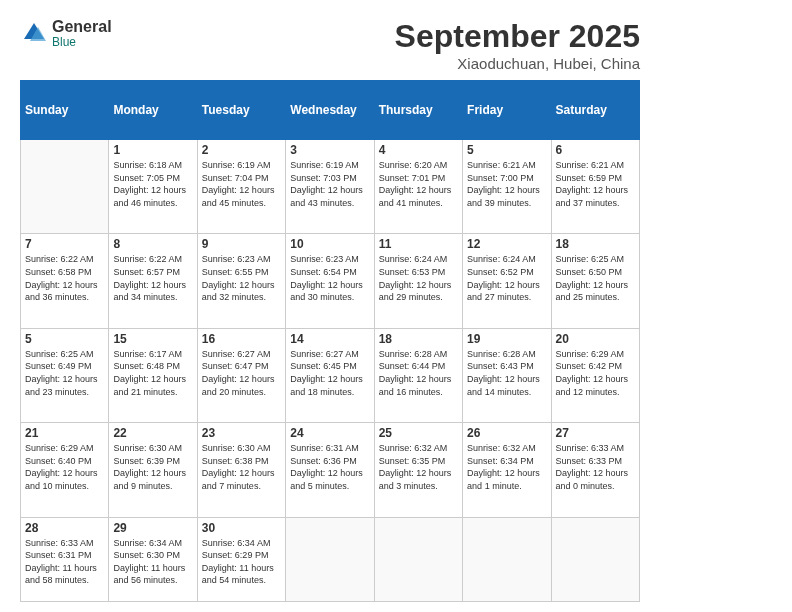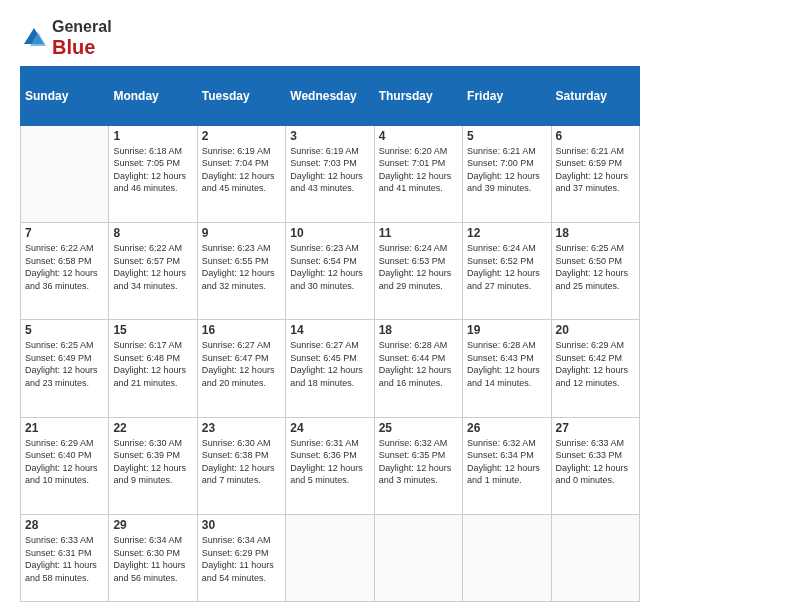--- a/index.html
+++ b/index.html
@@ -32,23 +32,23 @@
       display: flex;
       flex-direction: column;
       line-height: 1.1;
     }
     .logo-general {
       font-size: 16px;
       font-weight: bold;
       color: #333;
     }
     .logo-blue {
-      font-size: 20px;
-      font-weight: bold;
-      color: #b91c1c;
+      font-size: 12px;
+      font-weight: normal;
+      color: #0f766e;
     }
     .logo-icon {
       width: 28px;
       height: 28px;
     }
     .title-block {
       text-align: right;
     }
     .month-title {
       font-size: 32px;
@@ -110,20 +110,22 @@
       <svg class="logo-icon" viewBox="0 0 28 28">
         <polygon points="14,4 24,20 4,20" fill="#1a6bb5"></polygon>
         <polygon points="18,8 26,22 10,22" fill="#4a9fd4" opacity="0.7"></polygon>
       </svg>
       <div class="logo-text">
         <span class="logo-general">General</span>
         <span class="logo-blue">Blue</span>
       </div>
     </div>
     <div class="title-block">
+      <div class="month-title">September 2025</div>
+      <div class="location-title">Xiaoduchuan, Hubei, China</div>
     </div>
   </div>
 
   <table class="calendar">
     <thead>
       <tr>
       <th>Sunday</th>
           <th>Monday</th>
           <th>Tuesday</th>
           <th>Wednesday</th>

